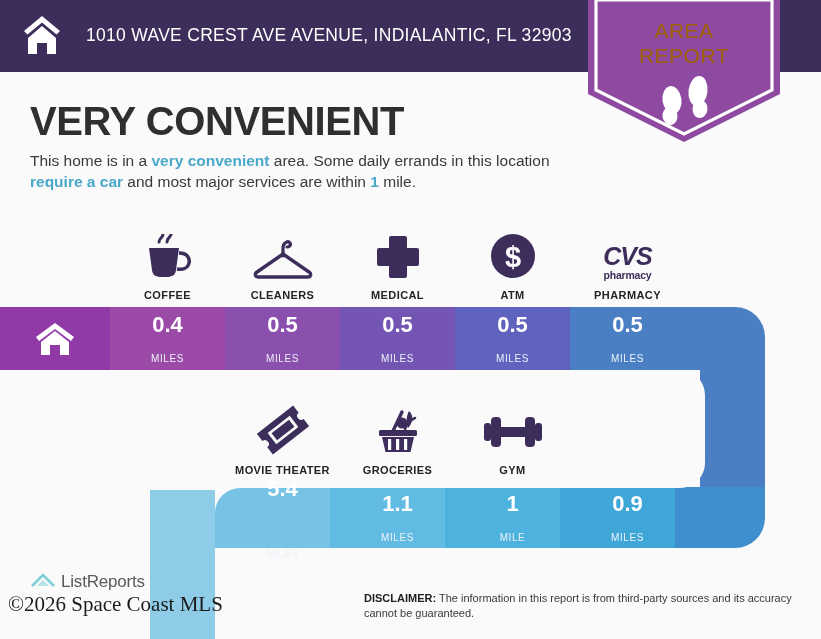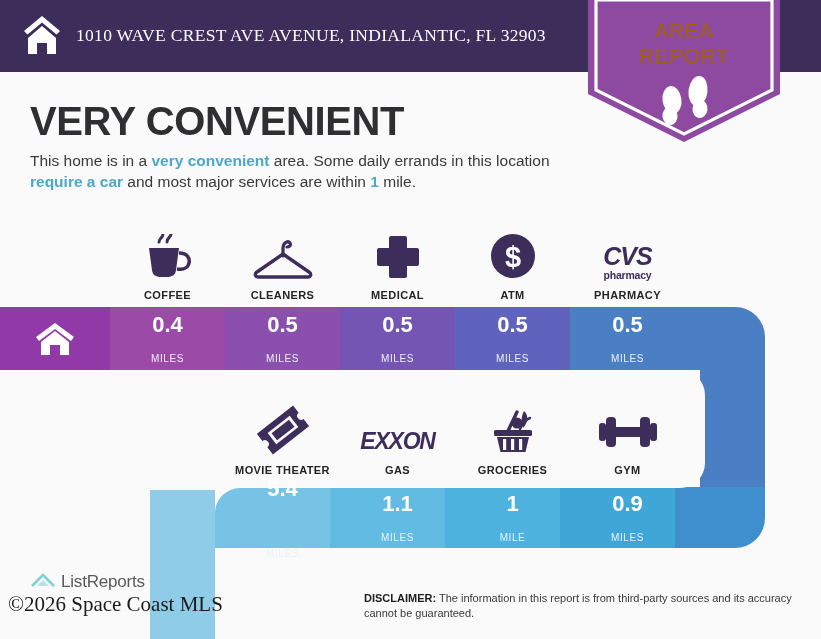--- a/index.html
+++ b/index.html
@@ -16,21 +16,21 @@
   }
 
   
   .header-bar {
     position: absolute; left: 0; top: 0;
     width: 821px; height: 72px;
     background: #3d2d5b;
   }
   .header-inner {
     position: absolute; left: 22px; top: 14px;
-    display: flex; align-items: center; gap: 14px; font-family: Liberation Serif, serif;
+    display: flex; align-items: center; gap: 24px;
   }
   .house-head-icon { width: 40px; height: 42px; display: block; }
   .header-address {
     color: #ffffff;
     font-size: 17.5px;
     letter-spacing: 0.3px;
     white-space: nowrap;
     font-weight: 400;
   }
 
@@ -320,26 +320,20 @@
             <path d="M3 12 L49 12 L49 21 A4 4 0 0 0 49 29 L49 38 L3 38 L3 29 A4 4 0 0 0 3 21 Z" fill="#3d2d5b"></path>
             <rect x="12" y="18" width="28" height="14" fill="#fafafa"></rect>
             <rect x="15" y="20.5" width="22" height="9" fill="#3d2d5b"></rect>
           </g>
         </svg>
       </div>
       <div class="icon-label">MOVIE THEATER</div>
     </div>
     <div class="icon-cell" style="width:115px;">
       <div class="icon-glyph">
-        <span class="exxon-logo">EXXON</span>
-      </div>
-      <div class="icon-label">GAS</div>
-    </div>
-    <div class="icon-cell" style="width:115px;">
-      <div class="icon-glyph">
         <svg width="52" height="50" viewBox="0 0 52 50">
           <path d="M21 26 L30 7" stroke="#3d2d5b" stroke-width="3.4" stroke-linecap="round"></path>
           <circle cx="30" cy="18" r="5.5" fill="#3d2d5b"></circle>
           <path d="M37 6 C42 10 41 18 36 23 C34 19 34 11 37 6 Z" fill="#3d2d5b"></path>
           <path d="M33 24 C35 18 40 14 43 13" stroke="#3d2d5b" stroke-width="2.6" fill="none" stroke-linecap="round"></path>
           <rect x="7" y="25" width="38" height="6" rx="1.5" fill="#3d2d5b"></rect>
           <path d="M10 32 L42 32 L38.5 47 L13.5 47 Z" fill="#3d2d5b"></path>
           <rect x="16" y="34" width="3.2" height="11" fill="#fafafa"></rect>
           <rect x="24" y="34" width="3.2" height="11" fill="#fafafa"></rect>
           <rect x="32" y="34" width="3.2" height="11" fill="#fafafa"></rect>

